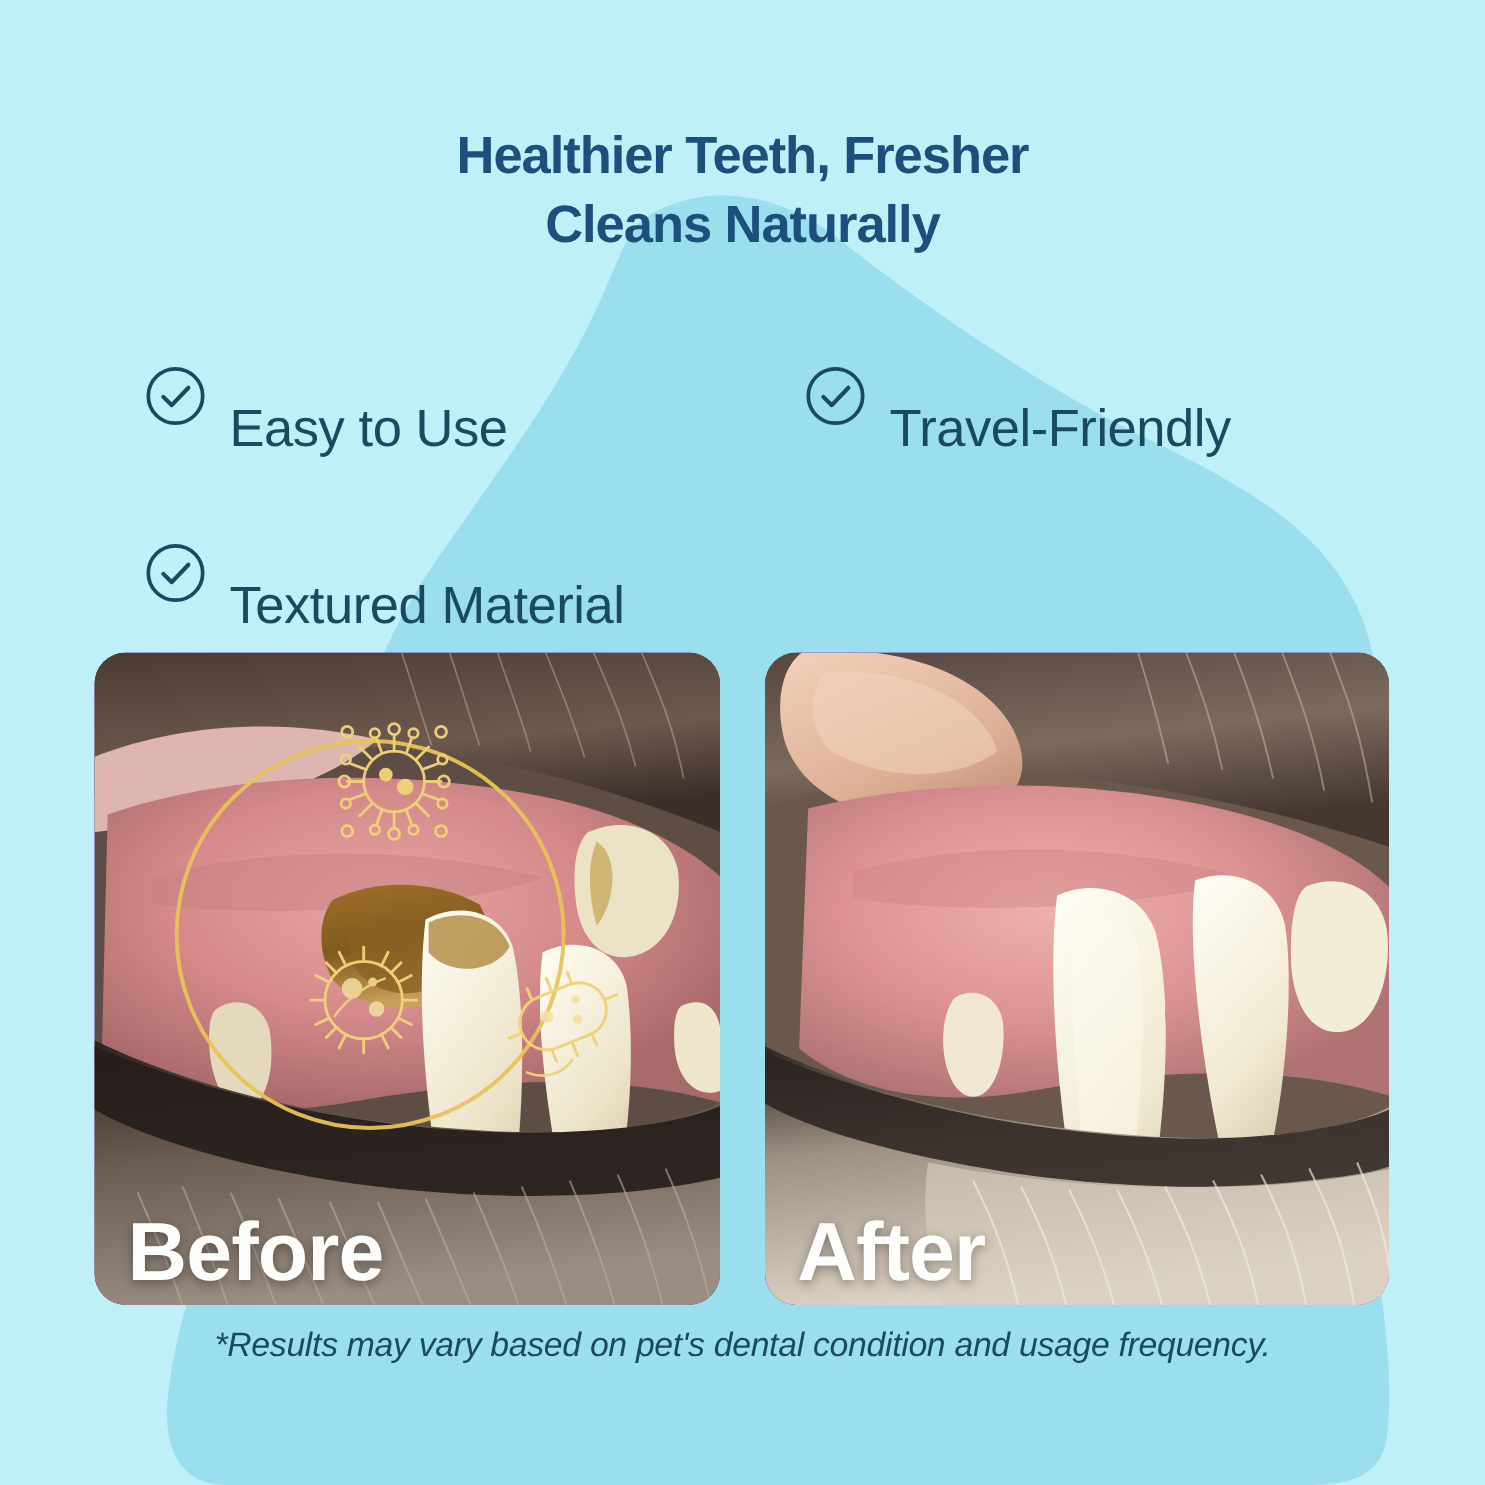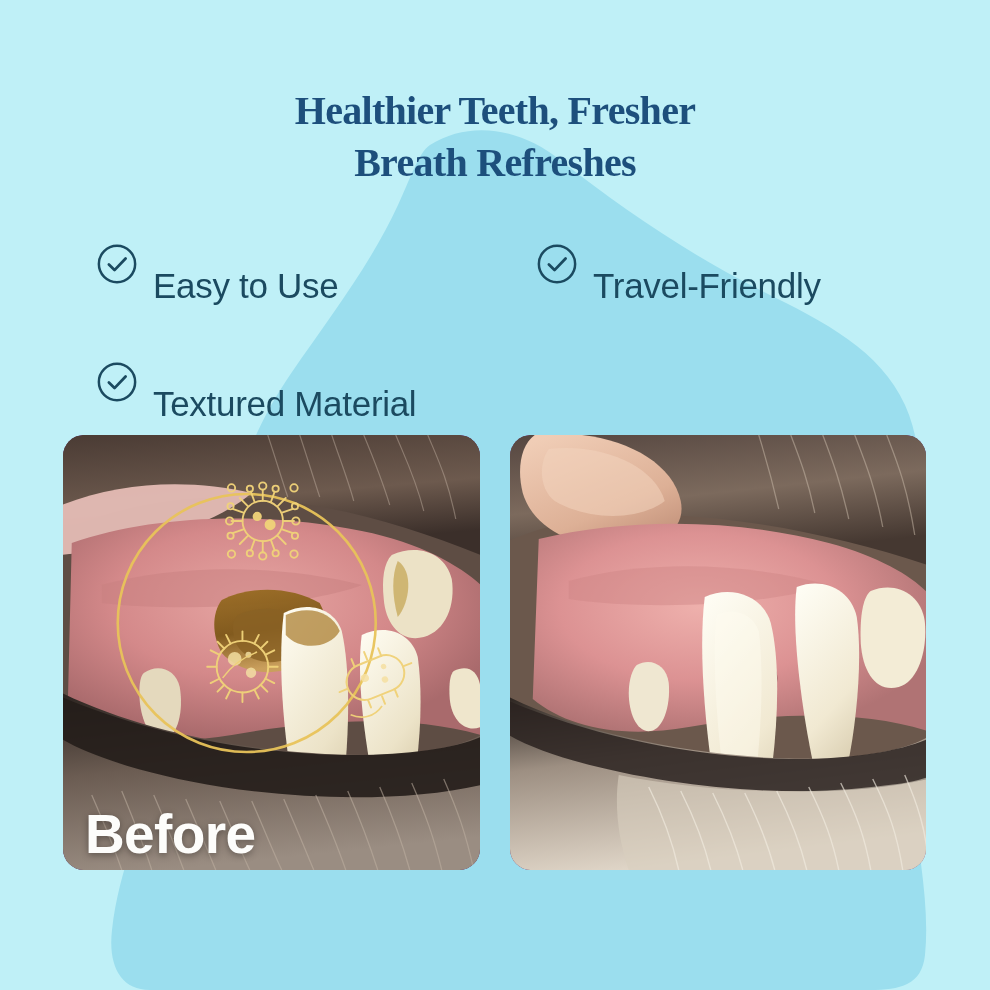--- a/index.html
+++ b/index.html
@@ -14,24 +14,23 @@
 
   
   .bg-blob{position:absolute;inset:0;width:990px;height:990px;z-index:0;pointer-events:none;}
 
   
   .headline{
     position:absolute;top:58px;left:0;width:990px;z-index:3;
     text-align:center;
     color:#1d4f7c;
     font-weight:700;
-    font-size:40px;
+    font-size:35px;
     line-height:1.30;
     letter-spacing:-0.7px;
-    font-family:Liberation Serif, serif;
   }
   .headline .ln{display:block;white-space:nowrap;}
 
   
   .features{
     position:absolute;top:205px;left:96px;width:850px;z-index:3;
     display:grid;
     grid-template-columns:410px 410px;
     grid-template-rows:118px 118px;
     column-gap:30px;
@@ -86,21 +85,21 @@
              C825,322 880,350 905,405 C928,456 920,520 915,585
              C910,650 905,720 912,790 C918,852 930,905 925,955
              C922,985 900,990 870,990 L150,990
              C120,990 108,965 112,930 C120,860 150,800 175,740
              C200,678 212,615 222,552 C233,486 252,430 292,372
              C330,317 372,262 398,205 C410,180 418,153 430,145 Z" fill="#9bdeee"></path>
   </svg>
 
   <h1 class="headline">
     <span class="ln">Healthier Teeth, Fresher</span>
-    <span class="ln">Breath Refreshes</span>
+    <span class="ln">Cleans Naturally</span>
   </h1>
 
   <div class="features">
 
     <div class="feature">
       <svg class="tick" viewBox="0 0 44 44">
         <circle cx="22" cy="22" r="19" fill="none" stroke="#1b4a60" stroke-width="2.6"></circle>
         <path d="M13.5 22.6 L19.4 28.4 L31 16.2" fill="none" stroke="#1b4a60" stroke-width="2.9" stroke-linecap="round" stroke-linejoin="round"></path>
       </svg>
       <span class="ftxt">Easy to Use</span>
@@ -399,17 +398,19 @@
           </g>
           <g stroke="#cbbcab" stroke-width="1.3" opacity="0.5" fill="none">
             <path d="M250,0 C258,26 264,48 270,74"></path>
               <path d="M282,0 C292,26 300,48 306,78"></path>
             <path d="M314,0 C324,26 332,48 340,84"></path>
               <path d="M346,0 C356,26 366,50 374,92"></path>
             <path d="M378,0 C388,26 398,50 406,100"></path>
           </g>
         </g>
       </svg>
+      <div class="ba-label">After</div>
     </div>
   </div>
 
+  <div class="disclaimer">*Results may vary based on pet's dental condition and usage frequency.</div>
 
 </div>
 
 </body></html>

